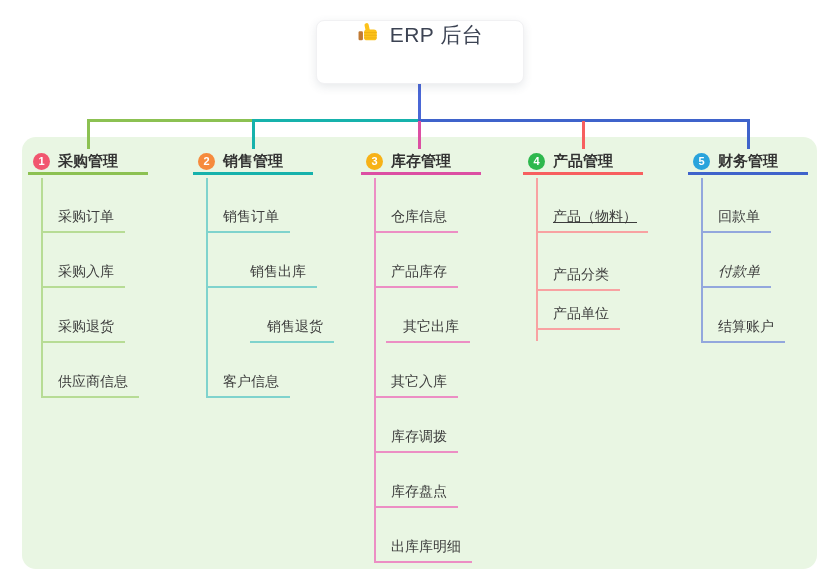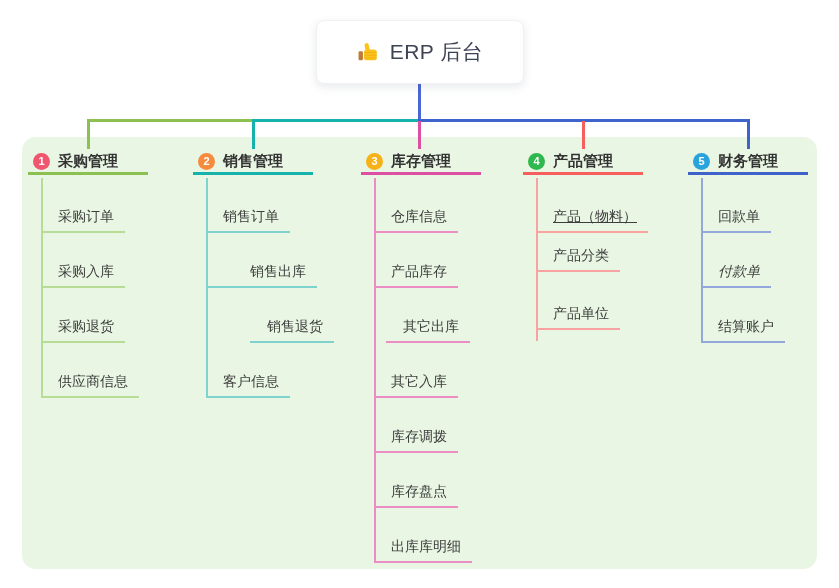--- a/index.html
+++ b/index.html
@@ -4,21 +4,21 @@
 <style>
   html,body{margin:0;padding:0;background:#ffffff;}
   body{font-family:"Liberation Sans","DejaVu Sans",sans-serif;}
   #canvas{position:relative;width:839px;height:588px;background:#ffffff;overflow:hidden;}
 
   
   .root-card{
     position:absolute;left:316px;top:20px;width:206px;height:62px;
     background:#ffffff;border:1px solid #f1f1f3;border-radius:8px;
     box-shadow:0 3px 10px rgba(60,70,90,.12);
-    display:flex;align-items:center;justify-content:center;gap:10px;
+    display:flex;justify-content:center;gap:10px;
     font-size:21px;font-weight:500;color:#3c4353;letter-spacing:.5px;
   }
 
   
   .panel{
     position:absolute;left:22px;top:137px;width:795px;height:432px;
     background:#e9f6e3;border-radius:14px;
   }
 
   .hline,.vline{position:absolute;}
@@ -110,21 +110,21 @@
       <div class="child-node" style="left: 374px; top: 368px; border-bottom-color: rgb(236, 142, 196);">其它入库</div>
       <div class="child-node" style="left: 374px; top: 423px; border-bottom-color: rgb(236, 142, 196);">库存调拨</div>
       <div class="child-node" style="left: 374px; top: 478px; border-bottom-color: rgb(236, 142, 196);">库存盘点</div>
       <div class="child-node" style="left: 374px; top: 533px; border-bottom-color: rgb(236, 142, 196);">出库库明细</div>
       <div class="branch-title" style="left: 523px; border-bottom-color: rgb(247, 95, 95);">
         <span class="badge" style="background: rgb(46, 184, 78);">4</span>
         <span>产品管理</span>
       </div>
       <div class="spine" style="left: 536px; top: 178px; height: 163px; background: rgb(248, 162, 162);"></div>
       <div class="child-node" style="left: 536px; top: 203px; border-bottom-color: rgb(248, 162, 162); text-decoration: underline;">产品（物料）</div>
-      <div class="child-node" style="left: 536px; top: 242px; border-bottom-color: rgb(248, 162, 162);">产品分类</div>
+      <div class="child-node" style="left: 536px; top: 261px; border-bottom-color: rgb(248, 162, 162);">产品分类</div>
       <div class="child-node" style="left: 536px; top: 300px; border-bottom-color: rgb(248, 162, 162);">产品单位</div>
       <div class="branch-title" style="left: 688px; border-bottom-color: rgb(63, 99, 203);">
         <span class="badge" style="background: rgb(41, 163, 220);">5</span>
         <span>财务管理</span>
       </div>
       <div class="spine" style="left: 701px; top: 178px; height: 163px; background: rgb(147, 167, 221);"></div>
       <div class="child-node" style="left: 701px; top: 203px; border-bottom-color: rgb(147, 167, 221);">回款单</div>
       <div class="child-node" style="left: 701px; top: 258px; border-bottom-color: rgb(147, 167, 221); font-style: italic;">付款单</div>
       <div class="child-node" style="left: 701px; top: 313px; border-bottom-color: rgb(147, 167, 221);">结算账户</div>
     </div>

